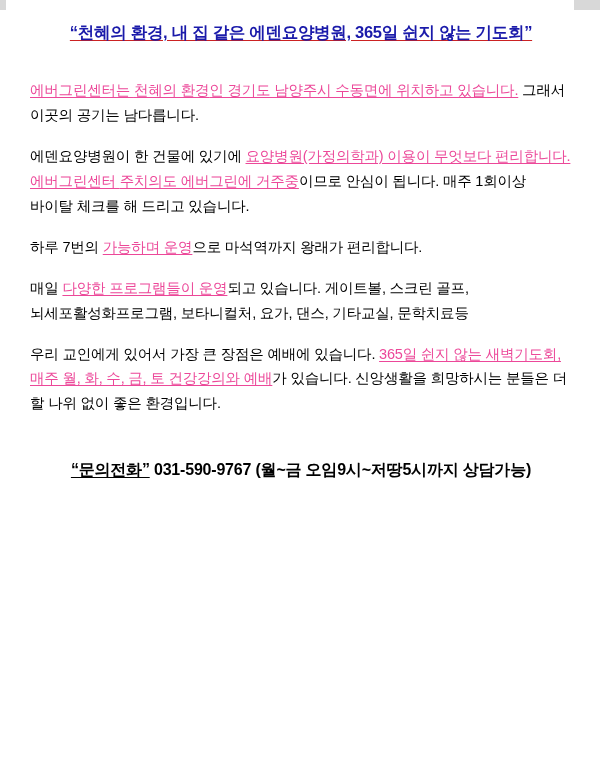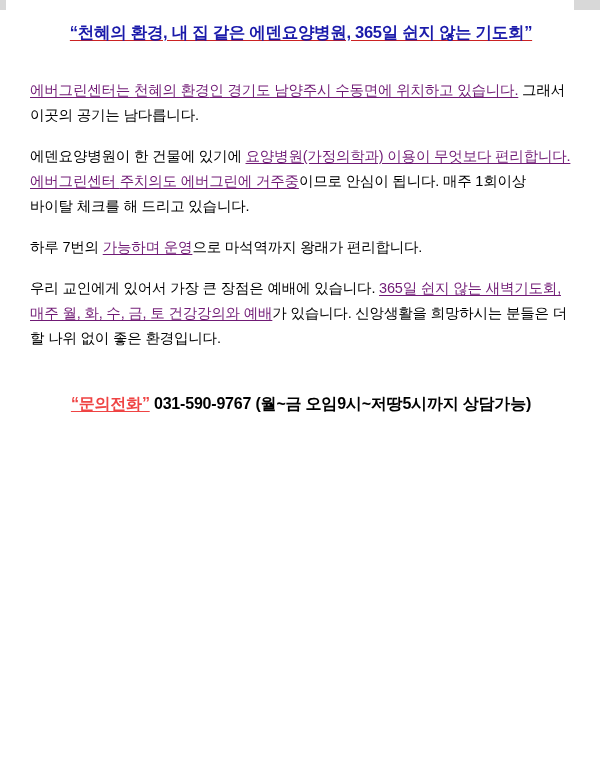--- a/index.html
+++ b/index.html
@@ -43,36 +43,36 @@
   }
   .para {
     margin: 0 0 16px 0;
     text-align: left;
     word-break: keep-all;
   }
   .para:last-child {
     margin-bottom: 0;
   }
   .u-blue {
-    color: #701a75;
+    color: #ec4899;
     text-decoration: underline;
     text-underline-offset: 2px;
   }
   .plain {
     color: #000000;
   }
   .contact {
     margin-top: 44px;
     text-align: center;
     font-size: 16px;
     font-weight: bold;
     letter-spacing: -0.2px;
   }
   .contact .quoted {
-    color: #ef4444;
+    color: #000000;
     text-decoration: underline;
     text-underline-offset: 2px;
   }
   .contact .rest {
     color: #000000;
   }
   .attach {
     margin-top: 60px;
     font-size: 13.5px;
     font-weight: bold;
@@ -127,20 +127,23 @@
     <p class="para">
       <span class="plain">에덴요양병원이 한 건물에 있기에 </span><span class="u-blue">요양병원(가정의학과) 이용이 무엇보다 편리합니다.</span><br>
       <span class="u-blue">에버그린센터 </span><span class="u-blue">주치의도 에버그린에 거주중</span><span class="plain">이므로 안심이 됩니다. 매주 1회이상 바이탈 체크를 해 드리고 있습니다.</span>
     </p>
 
 
     <p class="para">
       <span class="plain">하루 7번의 </span><span class="u-blue">가능하며 운영</span><span class="plain">으로 마석역까지 왕래가 편리합니다.</span>
     </p>
 
+    <p class="para">
+      <span class="plain">매일 </span><span class="u-blue">다양한 프로그램들이 운영</span><span class="plain">되고 있습니다. 게이트볼, 스크린 골프, 뇌세포활성화프로그램, 보타니컬처, 요가, 댄스, 기타교실, 문학치료등</span>
+    </p>
 
 
     <p class="para">
       <span class="plain">우리 교인에게 있어서 가장 큰 장점은 예배에 있습니다. </span><span class="u-blue">365일 쉰지 않는 새벽기도회, 매주 월, 화, 수, 금, 토 건강강의와 예배</span><span class="plain">가 있습니다. 신앙생활을 희망하시는 분들은 더 할 나위 없이 좋은 환경입니다.</span>
     </p>
 
   </div>
 
   <div class="contact">
     <span class="quoted">“문의전화”</span><span class="rest"> 031-590-9767 (월~금 오임9시~저땅5시까지  상담가능)</span>

